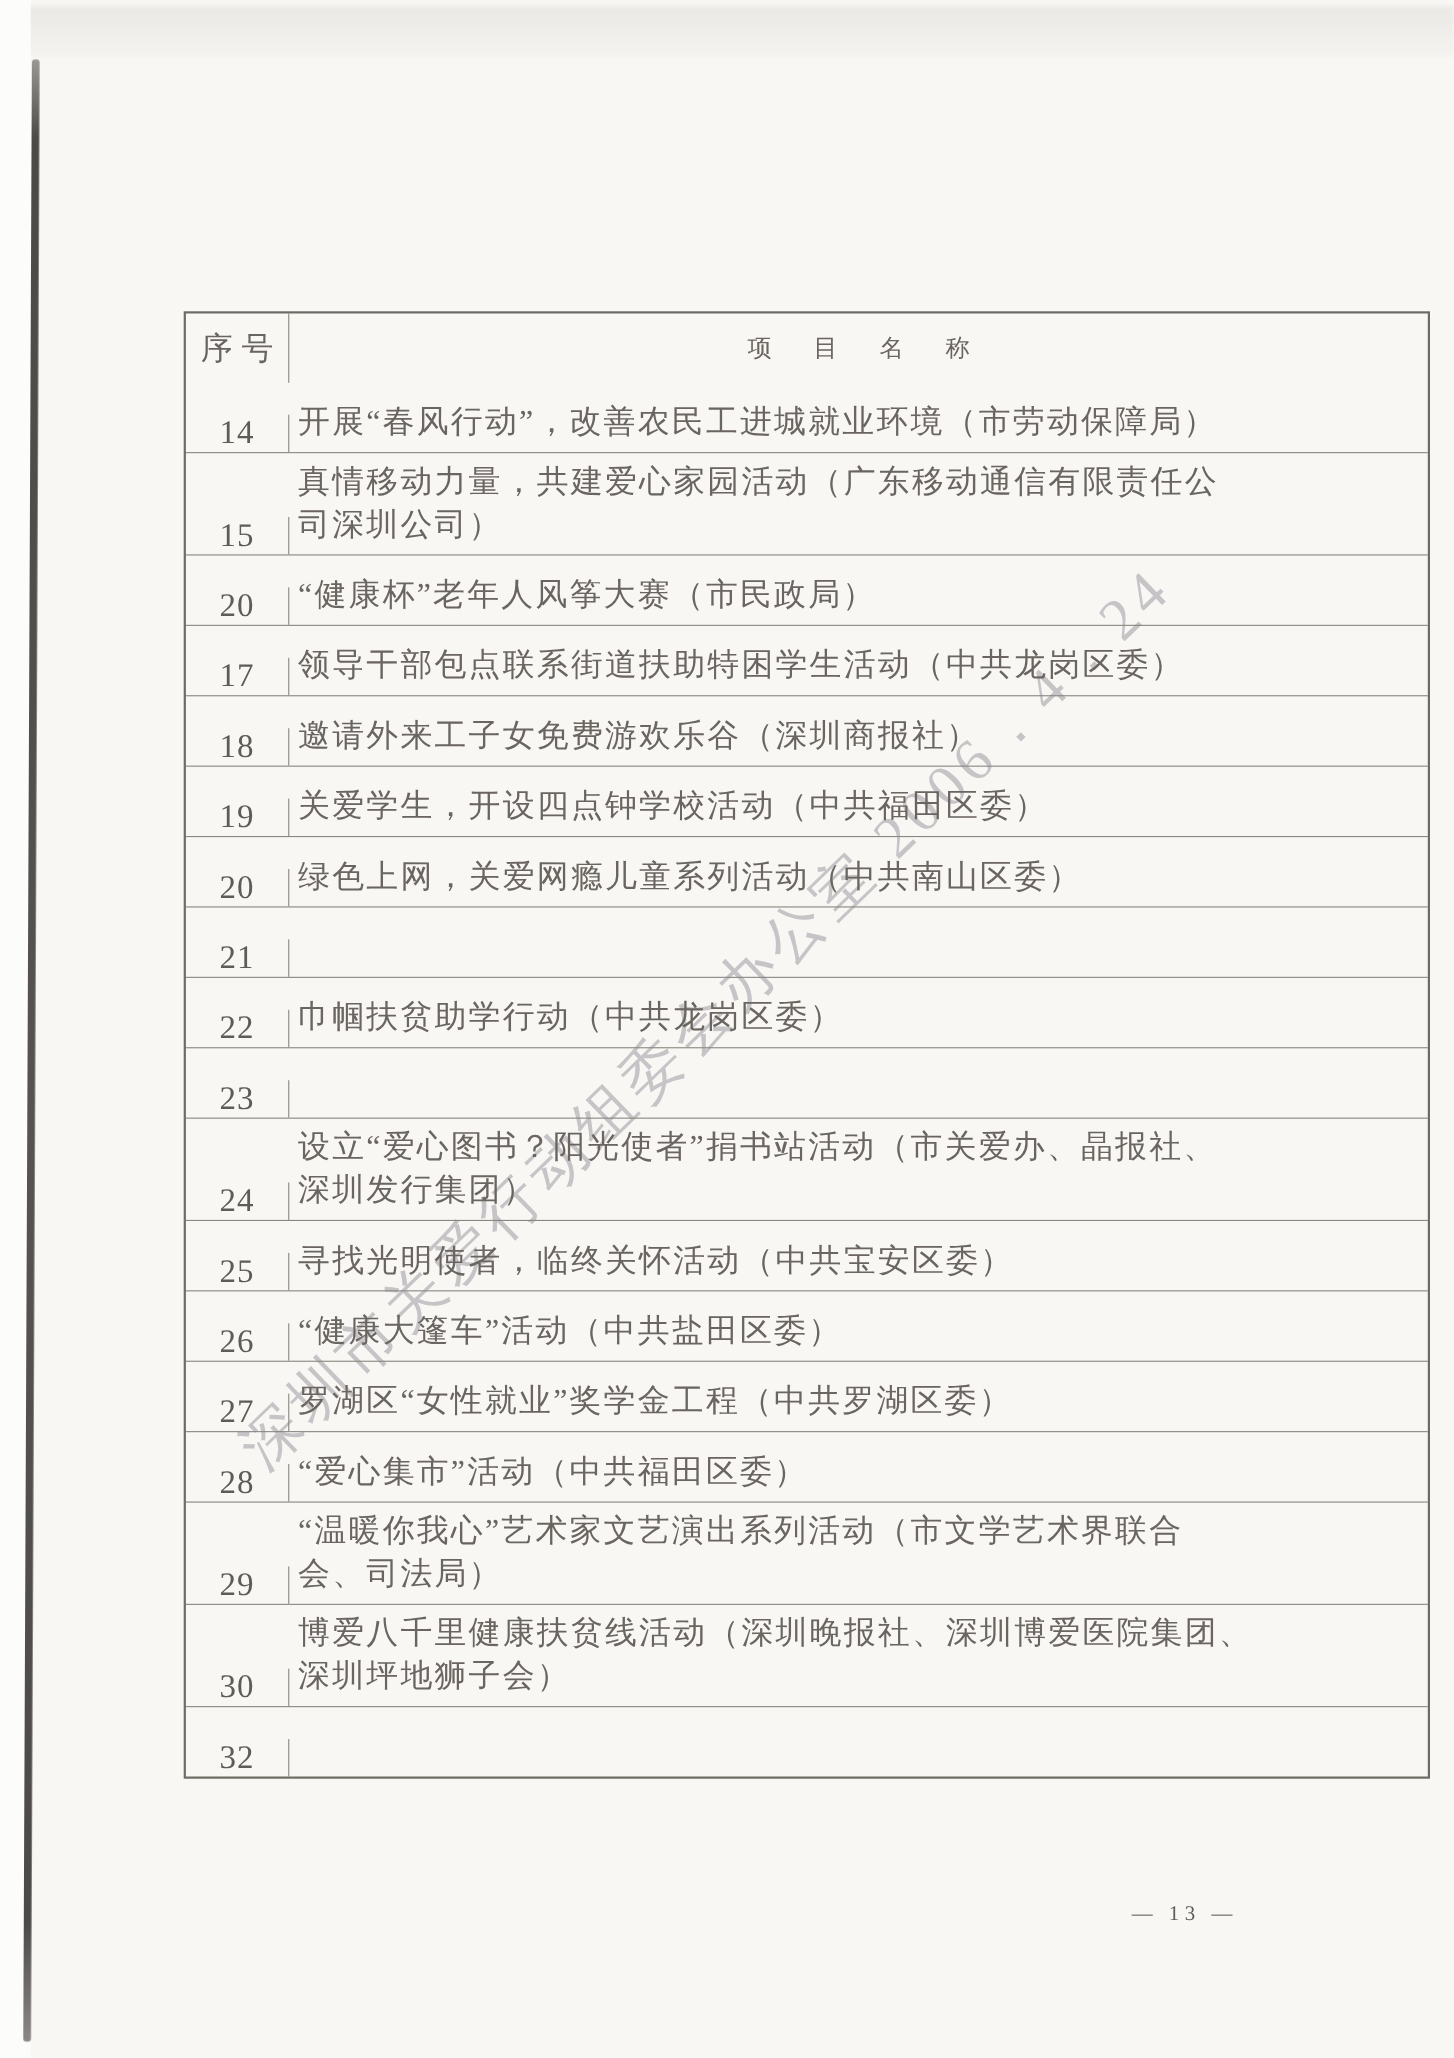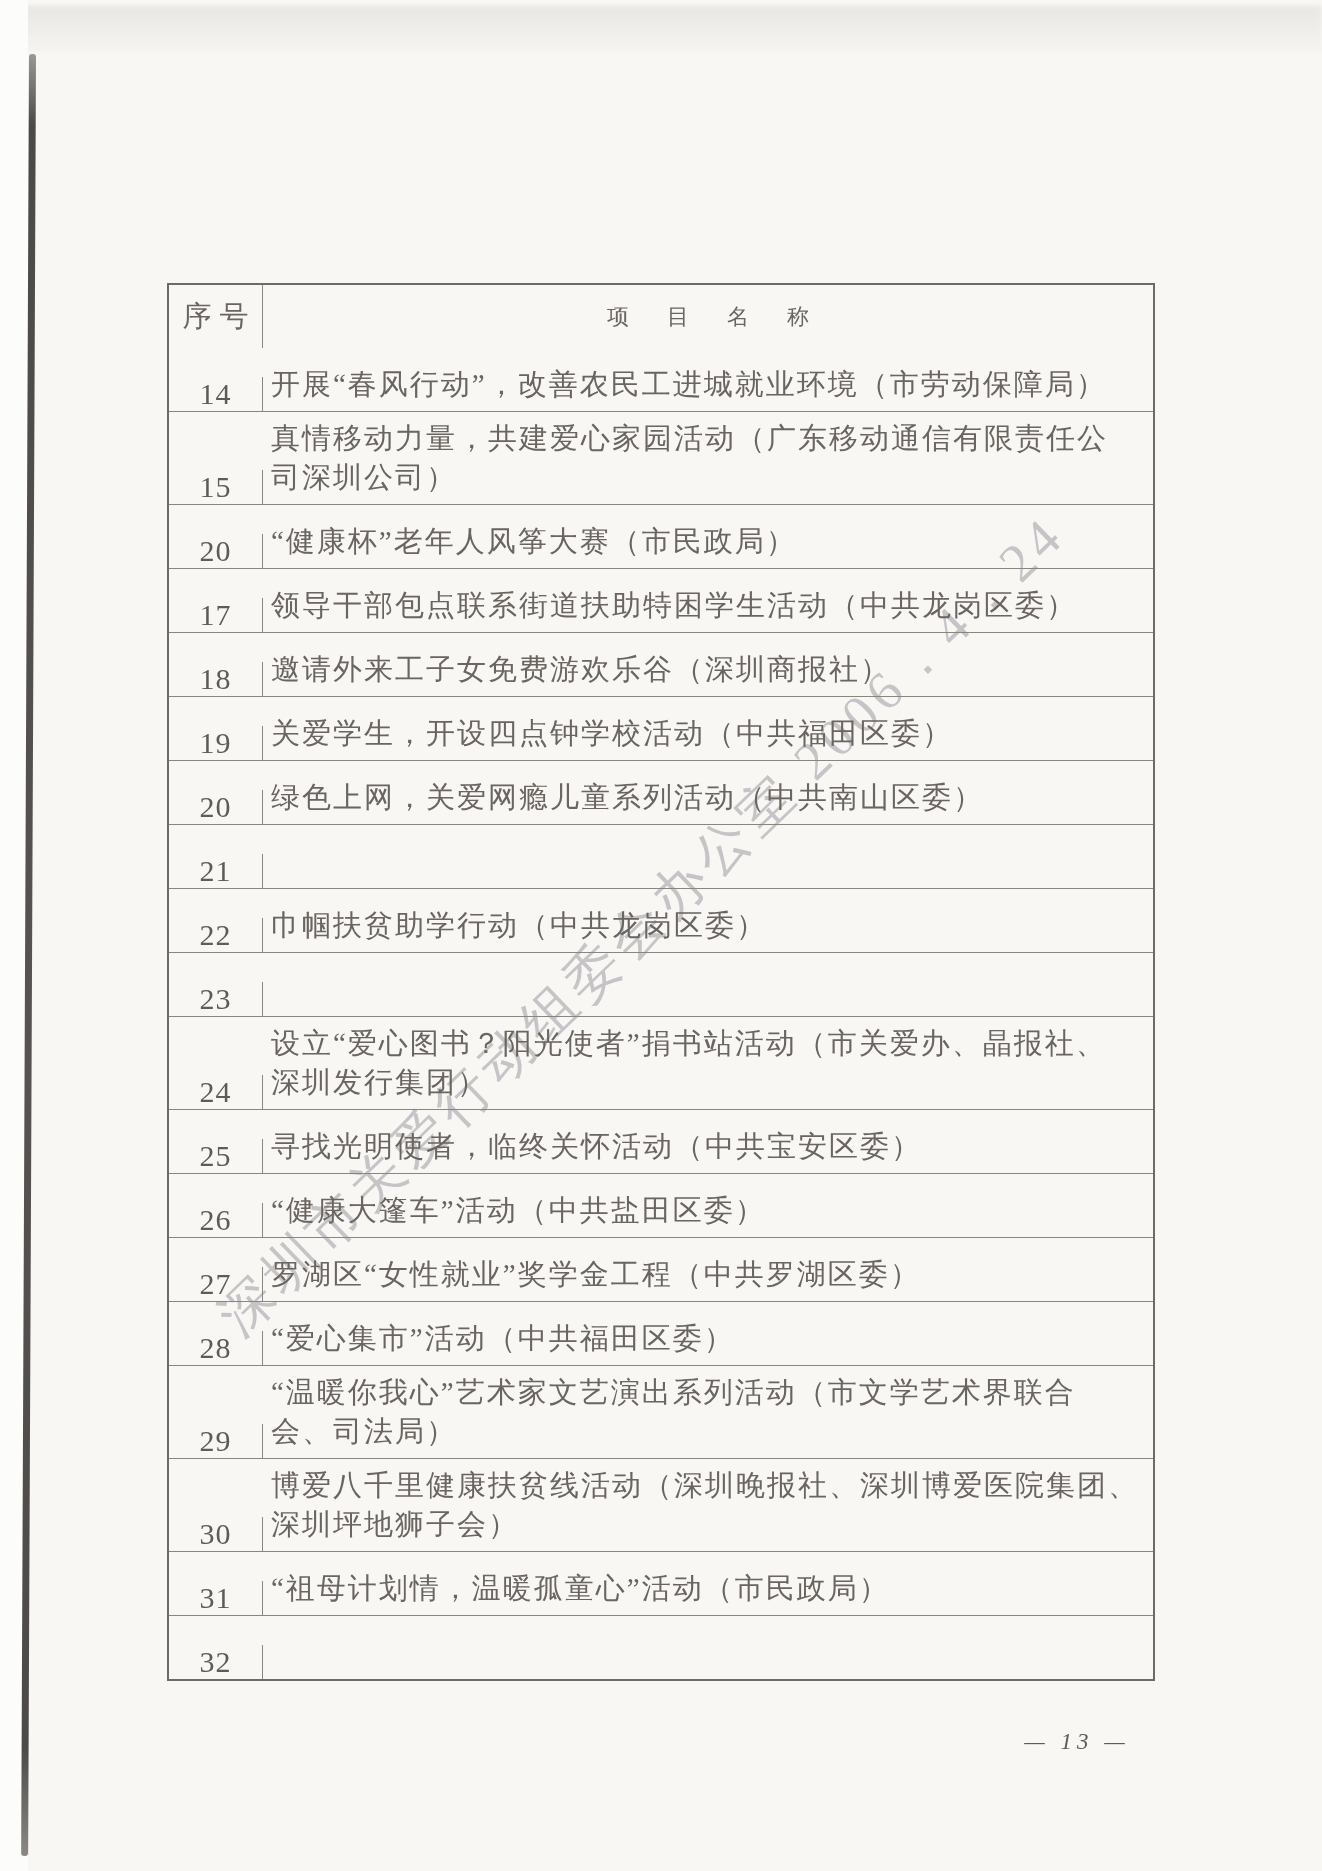--- a/index.html
+++ b/index.html
@@ -30,21 +30,21 @@
   
   .watermark{
     position:absolute;left:228px;top:1296px;height:58px;line-height:58px;
     font-size:54px;letter-spacing:6px;white-space:nowrap;
     color:var(--wm);opacity:0.5;
     transform:rotate(-44deg);transform-origin:0 50%;
     pointer-events:none;user-select:none;
   }
   
   .doc-table{
-    position:absolute;left:167px;top:283px;width:988px;
+    position:absolute;left:167px;top:283px;width:1133px;
     border:2px solid var(--border-strong);
     box-sizing:border-box;
     background:transparent;
     color:var(--ink);
   }
   .trow{display:flex;border-top:1px solid var(--border);}
   .trow:first-child{border-top:none;}
   .cell{box-sizing:border-box;}
   .cno{
     width:94px;flex:0 0 94px;display:flex;align-items:center;justify-content:center;
@@ -64,23 +64,22 @@
   .trow.data{min-height:63px;align-items:flex-end;}
   .ctext{
     flex:1;display:flex;align-items:center;
     padding:7px 6px 7px 8px;
     font-size:29px;line-height:39px;letter-spacing:2px;
     white-space:pre-line;color:var(--ink);
   }
   
   .page-number{
     position:absolute;left:1002px;top:1729px;width:150px;
-    font-size:23px;letter-spacing:5px;color:var(--pgnum);text-align:center;
+    font-size:19px;letter-spacing:5px;color:var(--pgnum);text-align:center;
     white-space:nowrap;
-    font-style:italic;
   }
 </style>
 </head>
 <body>
 
 <div class="top-band"></div>
 <div class="left-margin-strip"></div>
 <div class="scan-edge"></div>
 
 <div class="watermark">深圳市关爱行动组委会办公室 2006．4．24</div>
@@ -171,24 +170,20 @@
     <div class="cell ctext">“温暖你我心”艺术家文艺演出系列活动（市文学艺术界联合
 会、司法局）</div>
   </div>
 
   <div class="trow data">
     <div class="cell cno">30</div>
     <div class="cell ctext">博爱八千里健康扶贫线活动（深圳晚报社、深圳博爱医院集团、
 深圳坪地狮子会）</div>
   </div>
 
-  <div class="trow data">
-    <div class="cell cno">31</div>
-    <div class="cell ctext">“祖母计划情，温暖孤童心”活动（市民政局）</div>
-  </div>
 
   <div class="trow data">
     <div class="cell cno">32</div>
   </div>
 </div>
 </div>
 
 <div class="page-number">— 13 —</div>
 
 </body></html>

